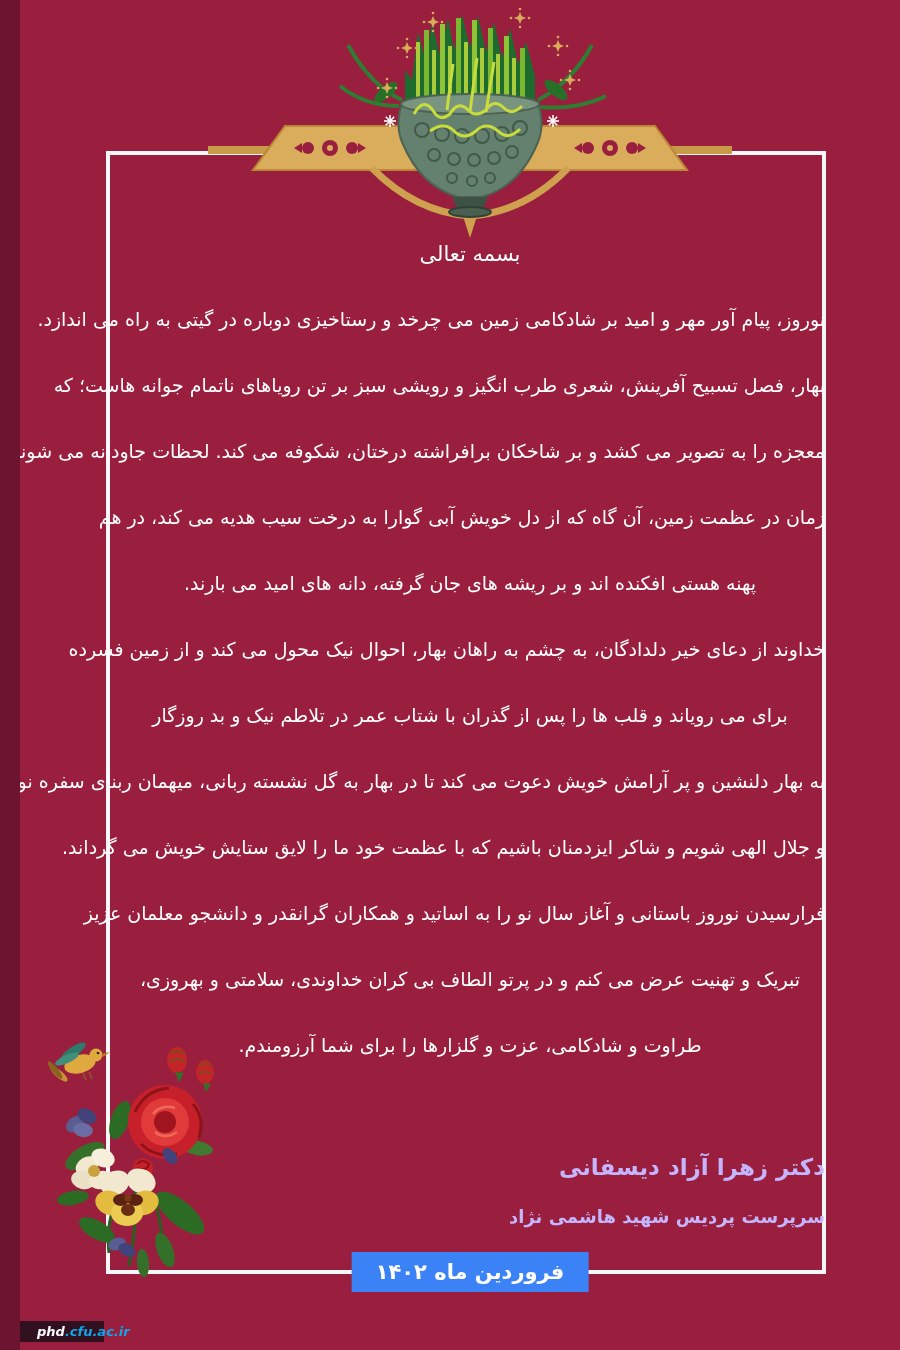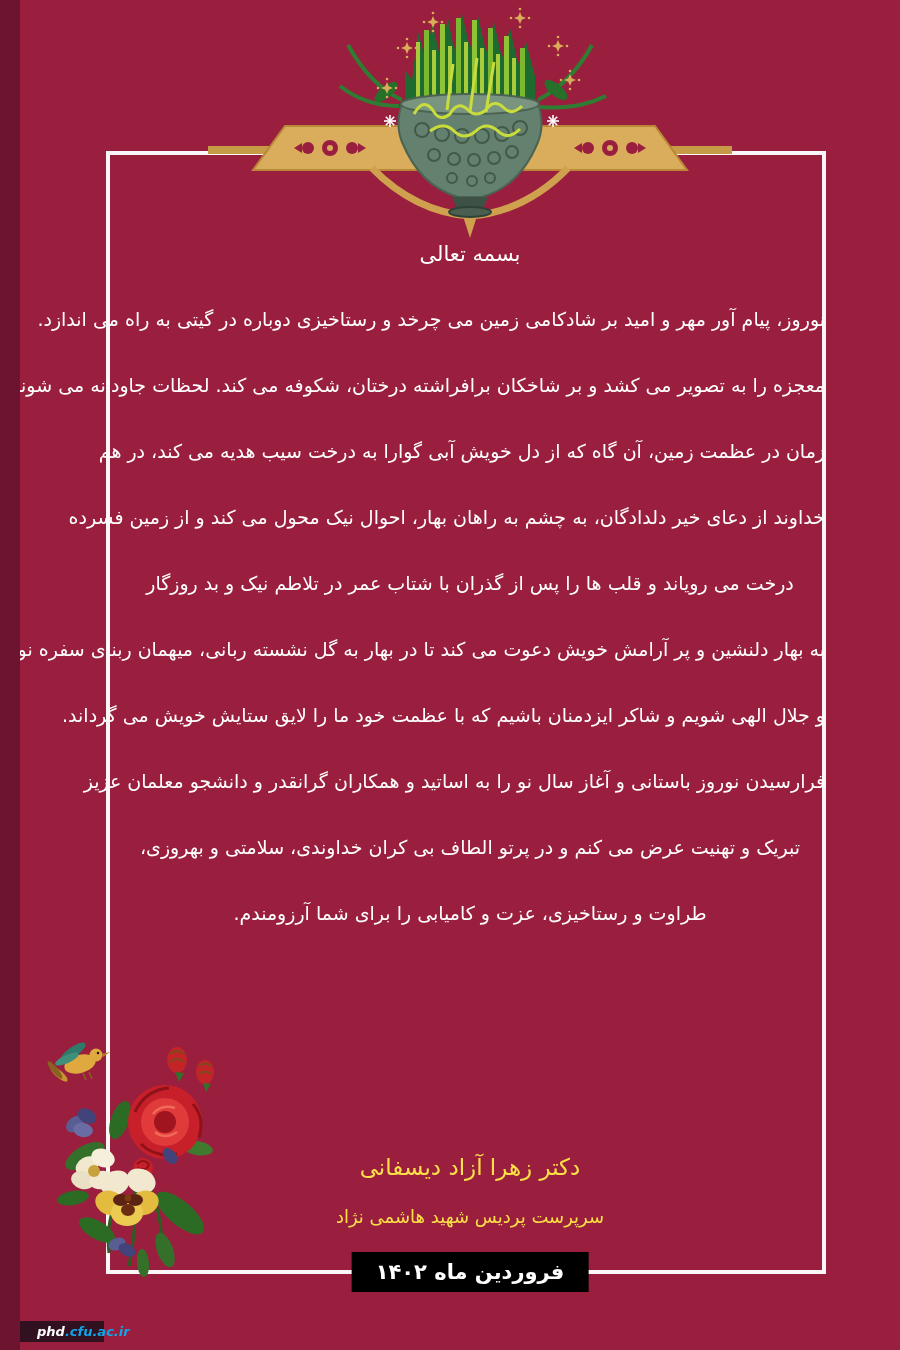--- a/index.html
+++ b/index.html
@@ -39,33 +39,33 @@
   }
   .cal-line{
     height:66px;line-height:66px;
     font-size:19px;
     white-space:nowrap;
     letter-spacing:0;
   }
   .signature-block{
     position:absolute;
     left:95px;right:95px;top:1142px;
-    z-index:2;color:#fde047;
-    text-align:center;direction:rtl;
-    font-weight:normal;
+    z-index:2;color:#c4b5fd;
+    direction:rtl;
+    font-weight:bold;
   }
   .sig-name{height:50px;line-height:50px;font-size:23px;}
   .sig-title{height:50px;line-height:50px;font-size:18px;}
   .date-line{
     position:absolute;
     left:50%;top:1252px;
     transform:translateX(-50%);
     height:40px;line-height:40px;
     padding:0 24px;
-    background:#000000;
+    background:#3b82f6;
     color:#ffffff;
     font-weight:bold;
     font-size:21px;
     direction:rtl;white-space:nowrap;
     z-index:3;
   }
   .bouquet{
     position:absolute;
     left:5px;top:1028px;
     width:230px;height:250px;
@@ -239,29 +239,31 @@
           <line x1="0" y1="-6" x2="0" y2="6"></line>
           <line x1="-4.2" y1="-4.2" x2="4.2" y2="4.2"></line>
           <line x1="-4.2" y1="4.2" x2="4.2" y2="-4.2"></line>
         </g>
     </g>
   </svg>
 
   <div class="text-block">
     <div class="bismillah">بسمه تعالی</div>
     <div class="cal-line">نوروز، پیام آور مهر و امید بر شادکامی زمین می چرخد و رستاخیزی دوباره در گیتی به راه می اندازد.</div>
+    <div class="cal-line">بهار، فصل تسبیح آفرینش، شعری طرب انگیز و رویشی سبز بر تن رویاهای ناتمام جوانه هاست؛ که</div>
     <div class="cal-line">معجزه را به تصویر می کشد و بر شاخکان برافراشته درختان، شکوفه می کند. لحظات جاودانه می شوند و</div>
     <div class="cal-line">زمان در عظمت زمین، آن گاه که از دل خویش آبی گوارا به درخت سیب هدیه می کند، در هم</div>
+    <div class="cal-line">پهنه هستی افکنده اند و بر ریشه های جان گرفته، دانه های امید می بارند.</div>
     <div class="cal-line">خداوند از دعای خیر دلدادگان، به چشم به راهان بهار، احوال نیک محول می کند و از زمین فسرده</div>
-    <div class="cal-line">درخت می رویاند و قلب ها را پس از گذران با شتاب عمر در تلاطم نیک و بد روزگار</div>
+    <div class="cal-line">برای می رویاند و قلب ها را پس از گذران با شتاب عمر در تلاطم نیک و بد روزگار</div>
     <div class="cal-line">به بهار دلنشین و پر آرامش خویش دعوت می کند تا در بهار به گل نشسته ربانی، میهمان ربنای سفره نور</div>
     <div class="cal-line">و جلال الهی شویم و شاکر ایزدمنان باشیم که با عظمت خود ما را لایق ستایش خویش می گرداند.</div>
     <div class="cal-line">فرارسیدن نوروز باستانی و آغاز سال نو را به اساتید و همکاران گرانقدر و دانشجو معلمان عزیز</div>
     <div class="cal-line">تبریک و تهنیت عرض می کنم و در پرتو الطاف بی کران خداوندی، سلامتی و بهروزی،</div>
-    <div class="cal-line">طراوت و رستاخیزی، عزت و کامیابی را برای شما آرزومندم.</div>
+    <div class="cal-line">طراوت و شادکامی، عزت و گلزارها را برای شما آرزومندم.</div>
   </div>
 
   <div class="signature-block">
     <div class="sig-name">دکتر زهرا آزاد دیسفانی</div>
     <div class="sig-title">سرپرست پردیس شهید هاشمی نژاد</div>
   </div>
 
   <div class="date-line">فروردین ماه ۱۴۰۲</div>
 
   <svg class="bouquet" viewBox="0 0 230 250">

